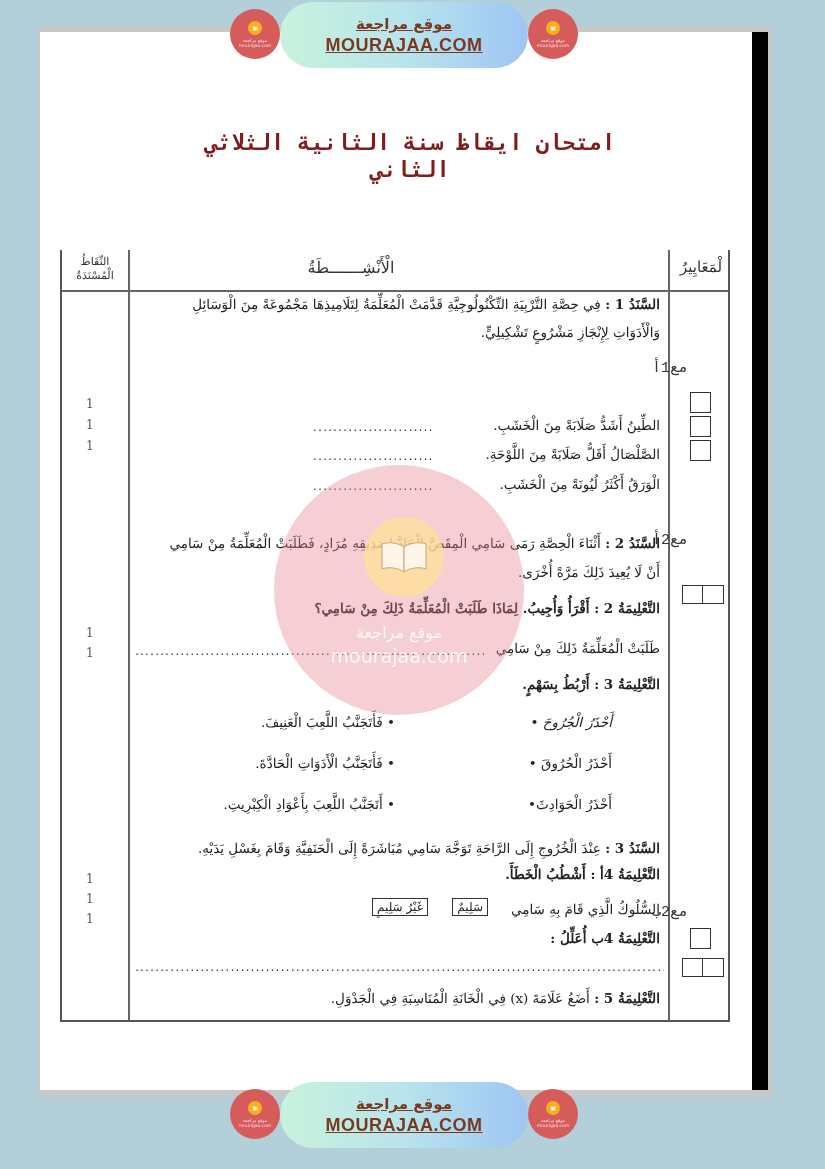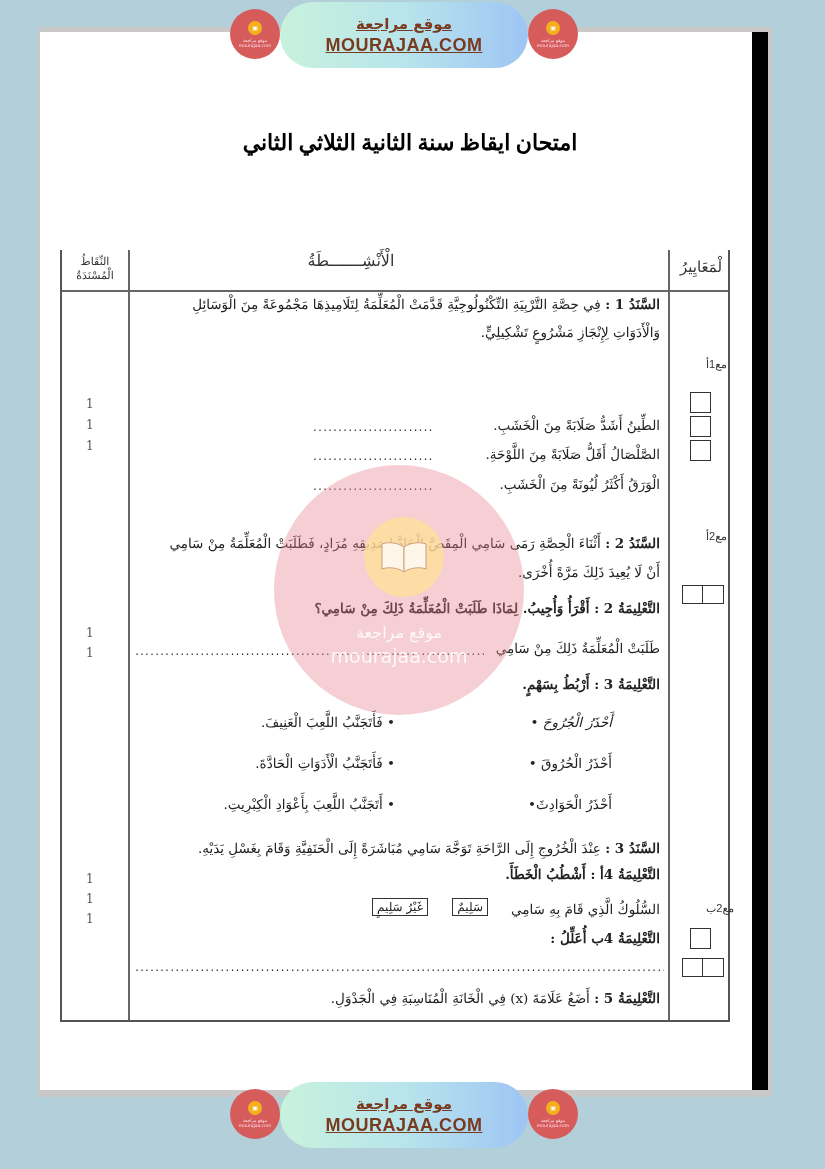--- a/index.html
+++ b/index.html
@@ -52,56 +52,56 @@
     width: 14px; height: 14px; border-radius: 50%; background: #f4b01a;
     font-size: 6px; color: #fff; display: flex; align-items: center; justify-content: center;
   }
   .badge-text {
     font-family: "DejaVu Sans", sans-serif; font-size: 4.5px; color: #fde; margin-top: 3px; line-height: 5px; text-align: center;
   }
 
   
   .doc-title {
     position: absolute; left: 180px; top: 130px; width: 460px; text-align: center;
-    direction: rtl; font-family: Liberation Serif, serif; font-weight: bold; font-size: 22px;
-    color: #000000; letter-spacing: 1px;
+    direction: rtl; font-family: Liberation Mono, monospace; font-weight: bold; font-size: 22px;
+    color: #7f1d1d; letter-spacing: 1px;
   }
 
   
   .exam-table {
     position: absolute; left: 60px; top: 250px; width: 670px; height: 772px;
     border: 2px solid #555;
     border-top: none;
     padding-left: 36px;
   }
   .col-line { position: absolute; top: 0; bottom: 0; width: 1.5px; background: #666; }
   .hdr-line { position: absolute; left: 0; right: 0; top: 40px; height: 1.5px; background: #666; }
   .hdr {
     position: absolute; top: 4px; text-align: center; font-family: "DejaVu Serif", serif;
     color: #333; direction: rtl;
   }
   .hdr-points { left: 0; width: 66px; font-size: 11px; line-height: 14px; top: 5px; }
-  .hdr-activities { left: 68px; width: 442px; font-size: 16px; top: 1px; }
+  .hdr-activities { left: 68px; width: 442px; font-size: 16px; top: 8px; }
   .hdr-criteria { left: 608px; width: 62px; font-size: 15px; top: 8px; }
 
   .txt {
     position: absolute; direction: rtl; text-align: right; right: 68px;
     font-family: "DejaVu Serif", serif; font-size: 13.5px; color: #222; white-space: nowrap;
   }
   .txt b { font-weight: bold; text-align: right; }
   .bold { font-weight: bold; }
   .dots {
     position: absolute; font-family: "DejaVu Sans Mono", monospace; font-size: 10px; color: #333;
     letter-spacing: -1px; white-space: nowrap; overflow: hidden;
   }
   .pts {
     position: absolute; left: 24px; font-family: "DejaVu Serif", serif; font-size: 12px; color: #555;
   }
   .crit-lbl {
-    position: absolute; left: 644px; font-family: Liberation Sans, sans-serif; font-size: 11px; color: #333; direction: rtl;
+    position: absolute; left: 590px; font-family: Liberation Mono, monospace; font-size: 15px; color: #333; direction: rtl;
   }
   .box {
     position: absolute; width: 21px; height: 21px; border: 1.3px solid #333; background: #fff;
   }
   .box-double {
     position: absolute; width: 42px; height: 19px; border: 1.3px solid #333; background: #fff;
   }
   .box-double::after {
     content: ""; position: absolute; left: 19px; top: 0; bottom: 0; width: 1.3px; background: #333;
   }

